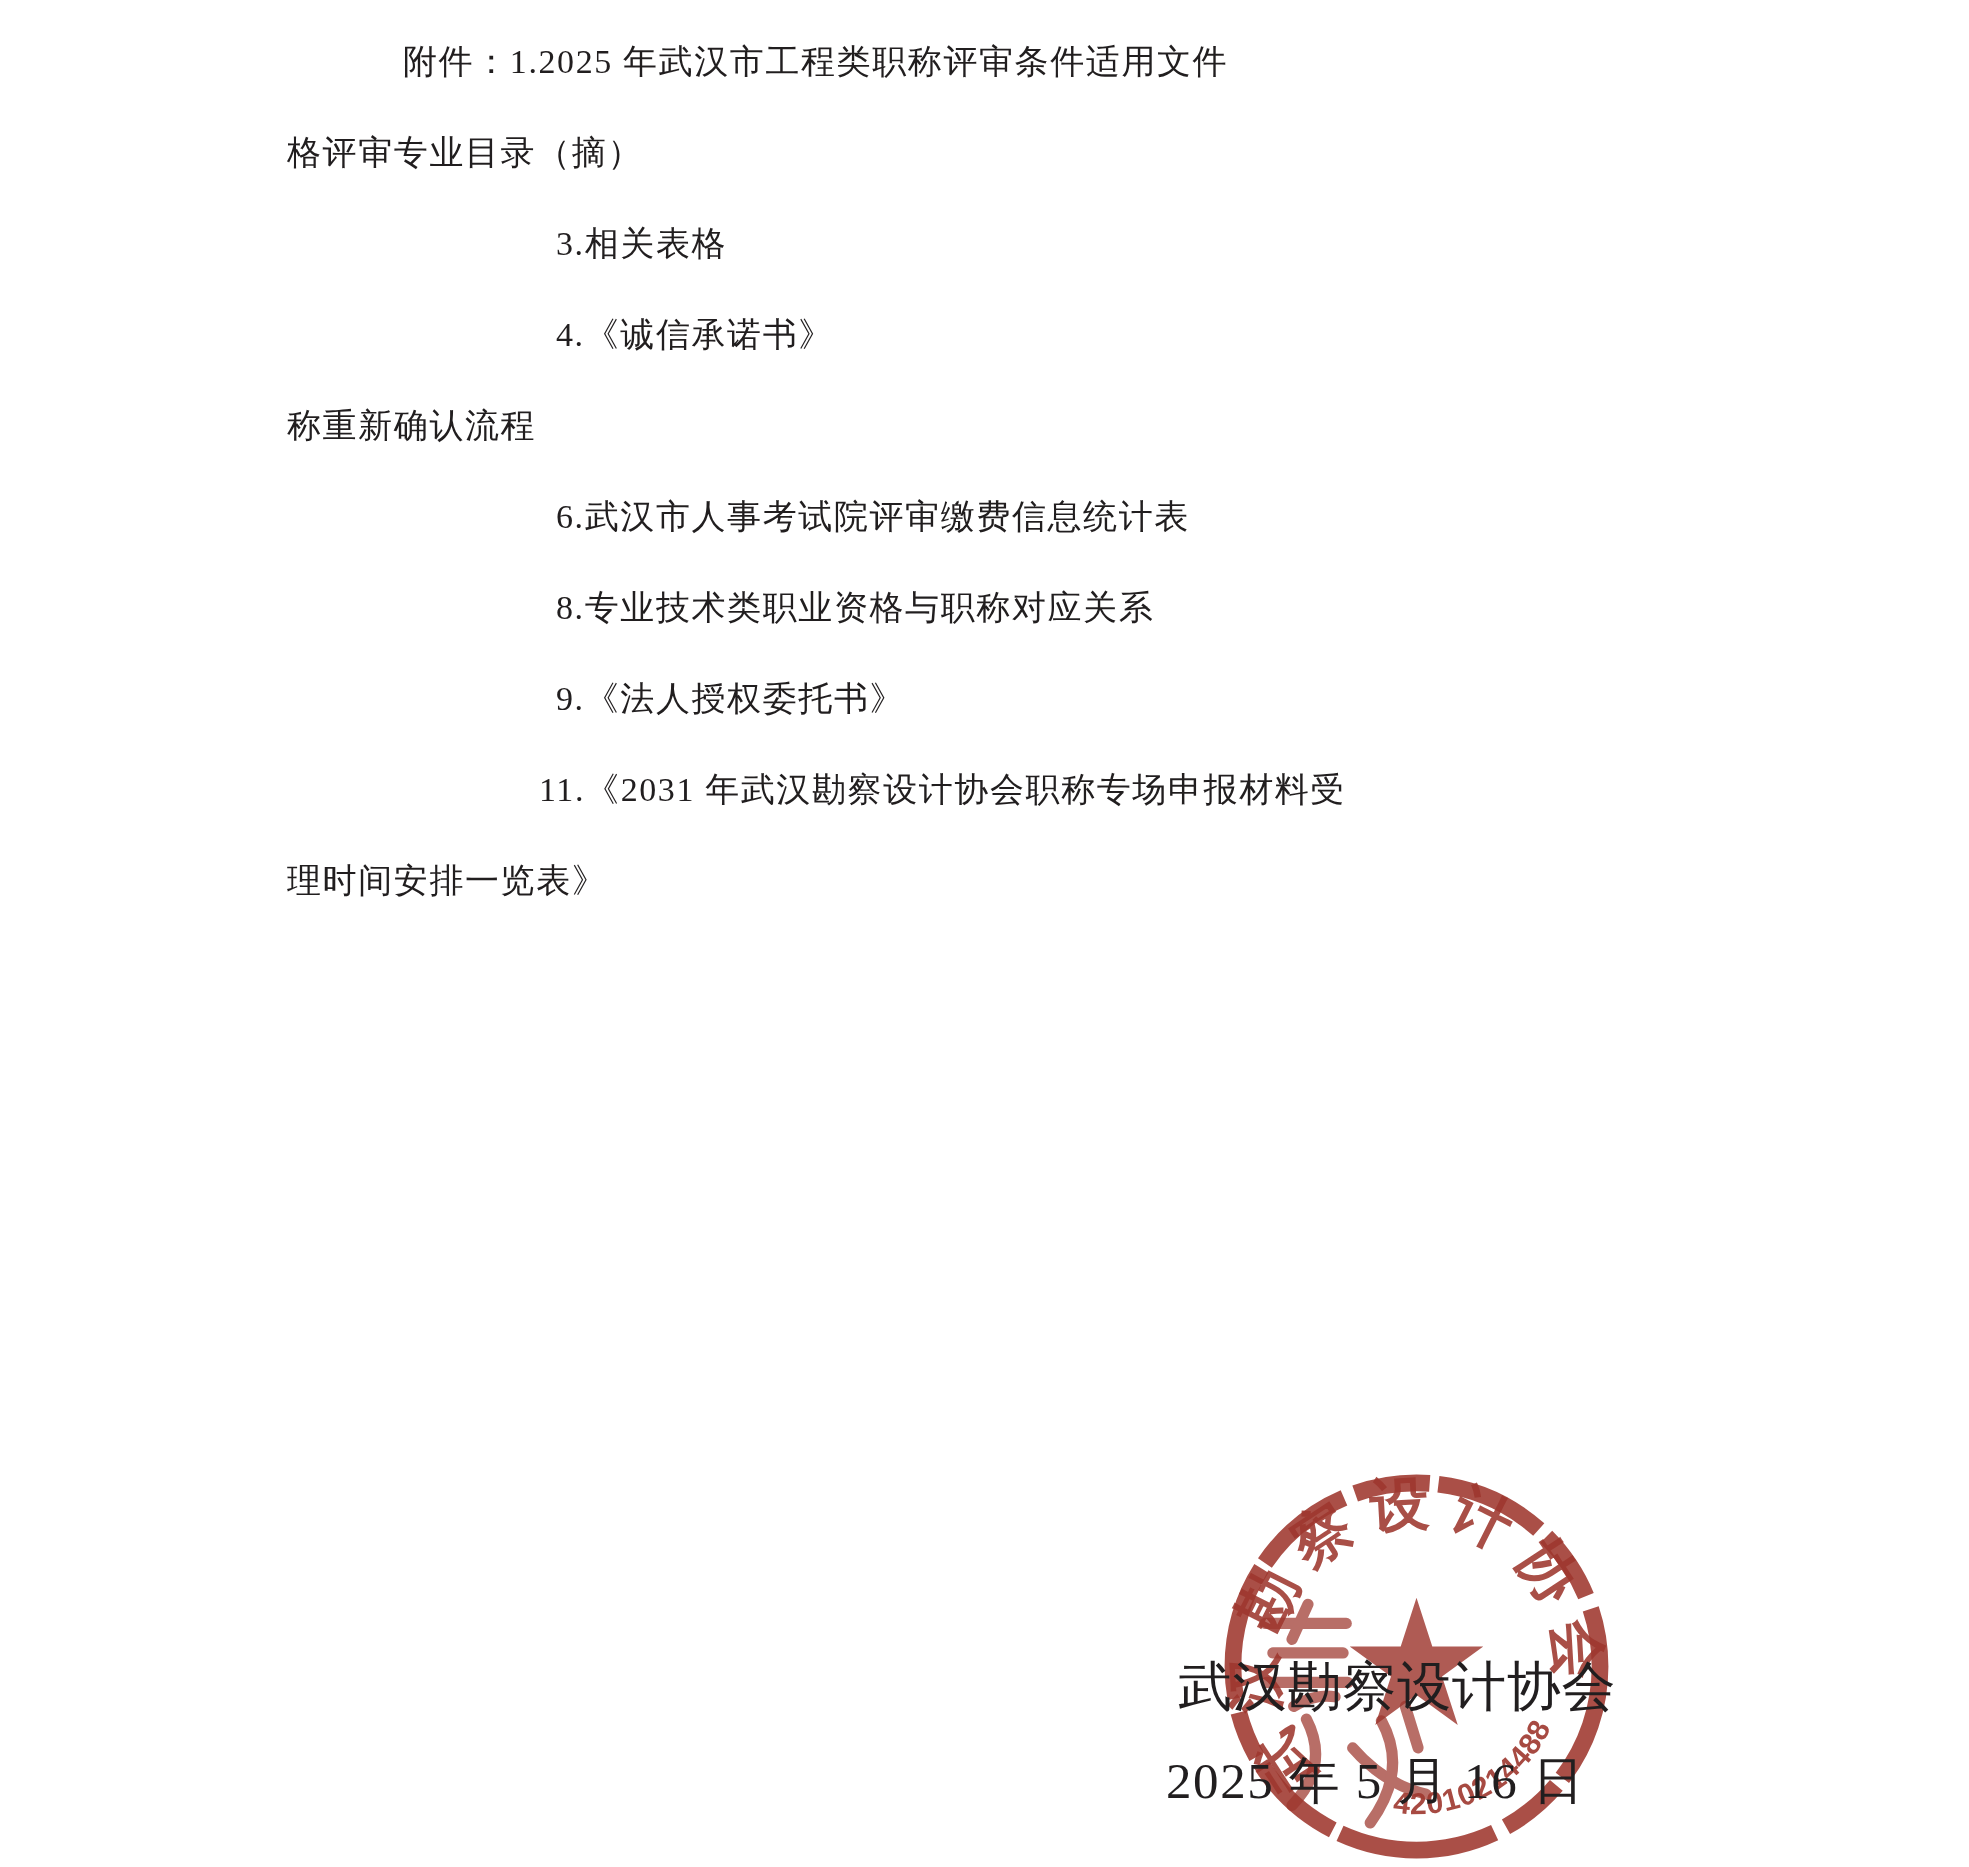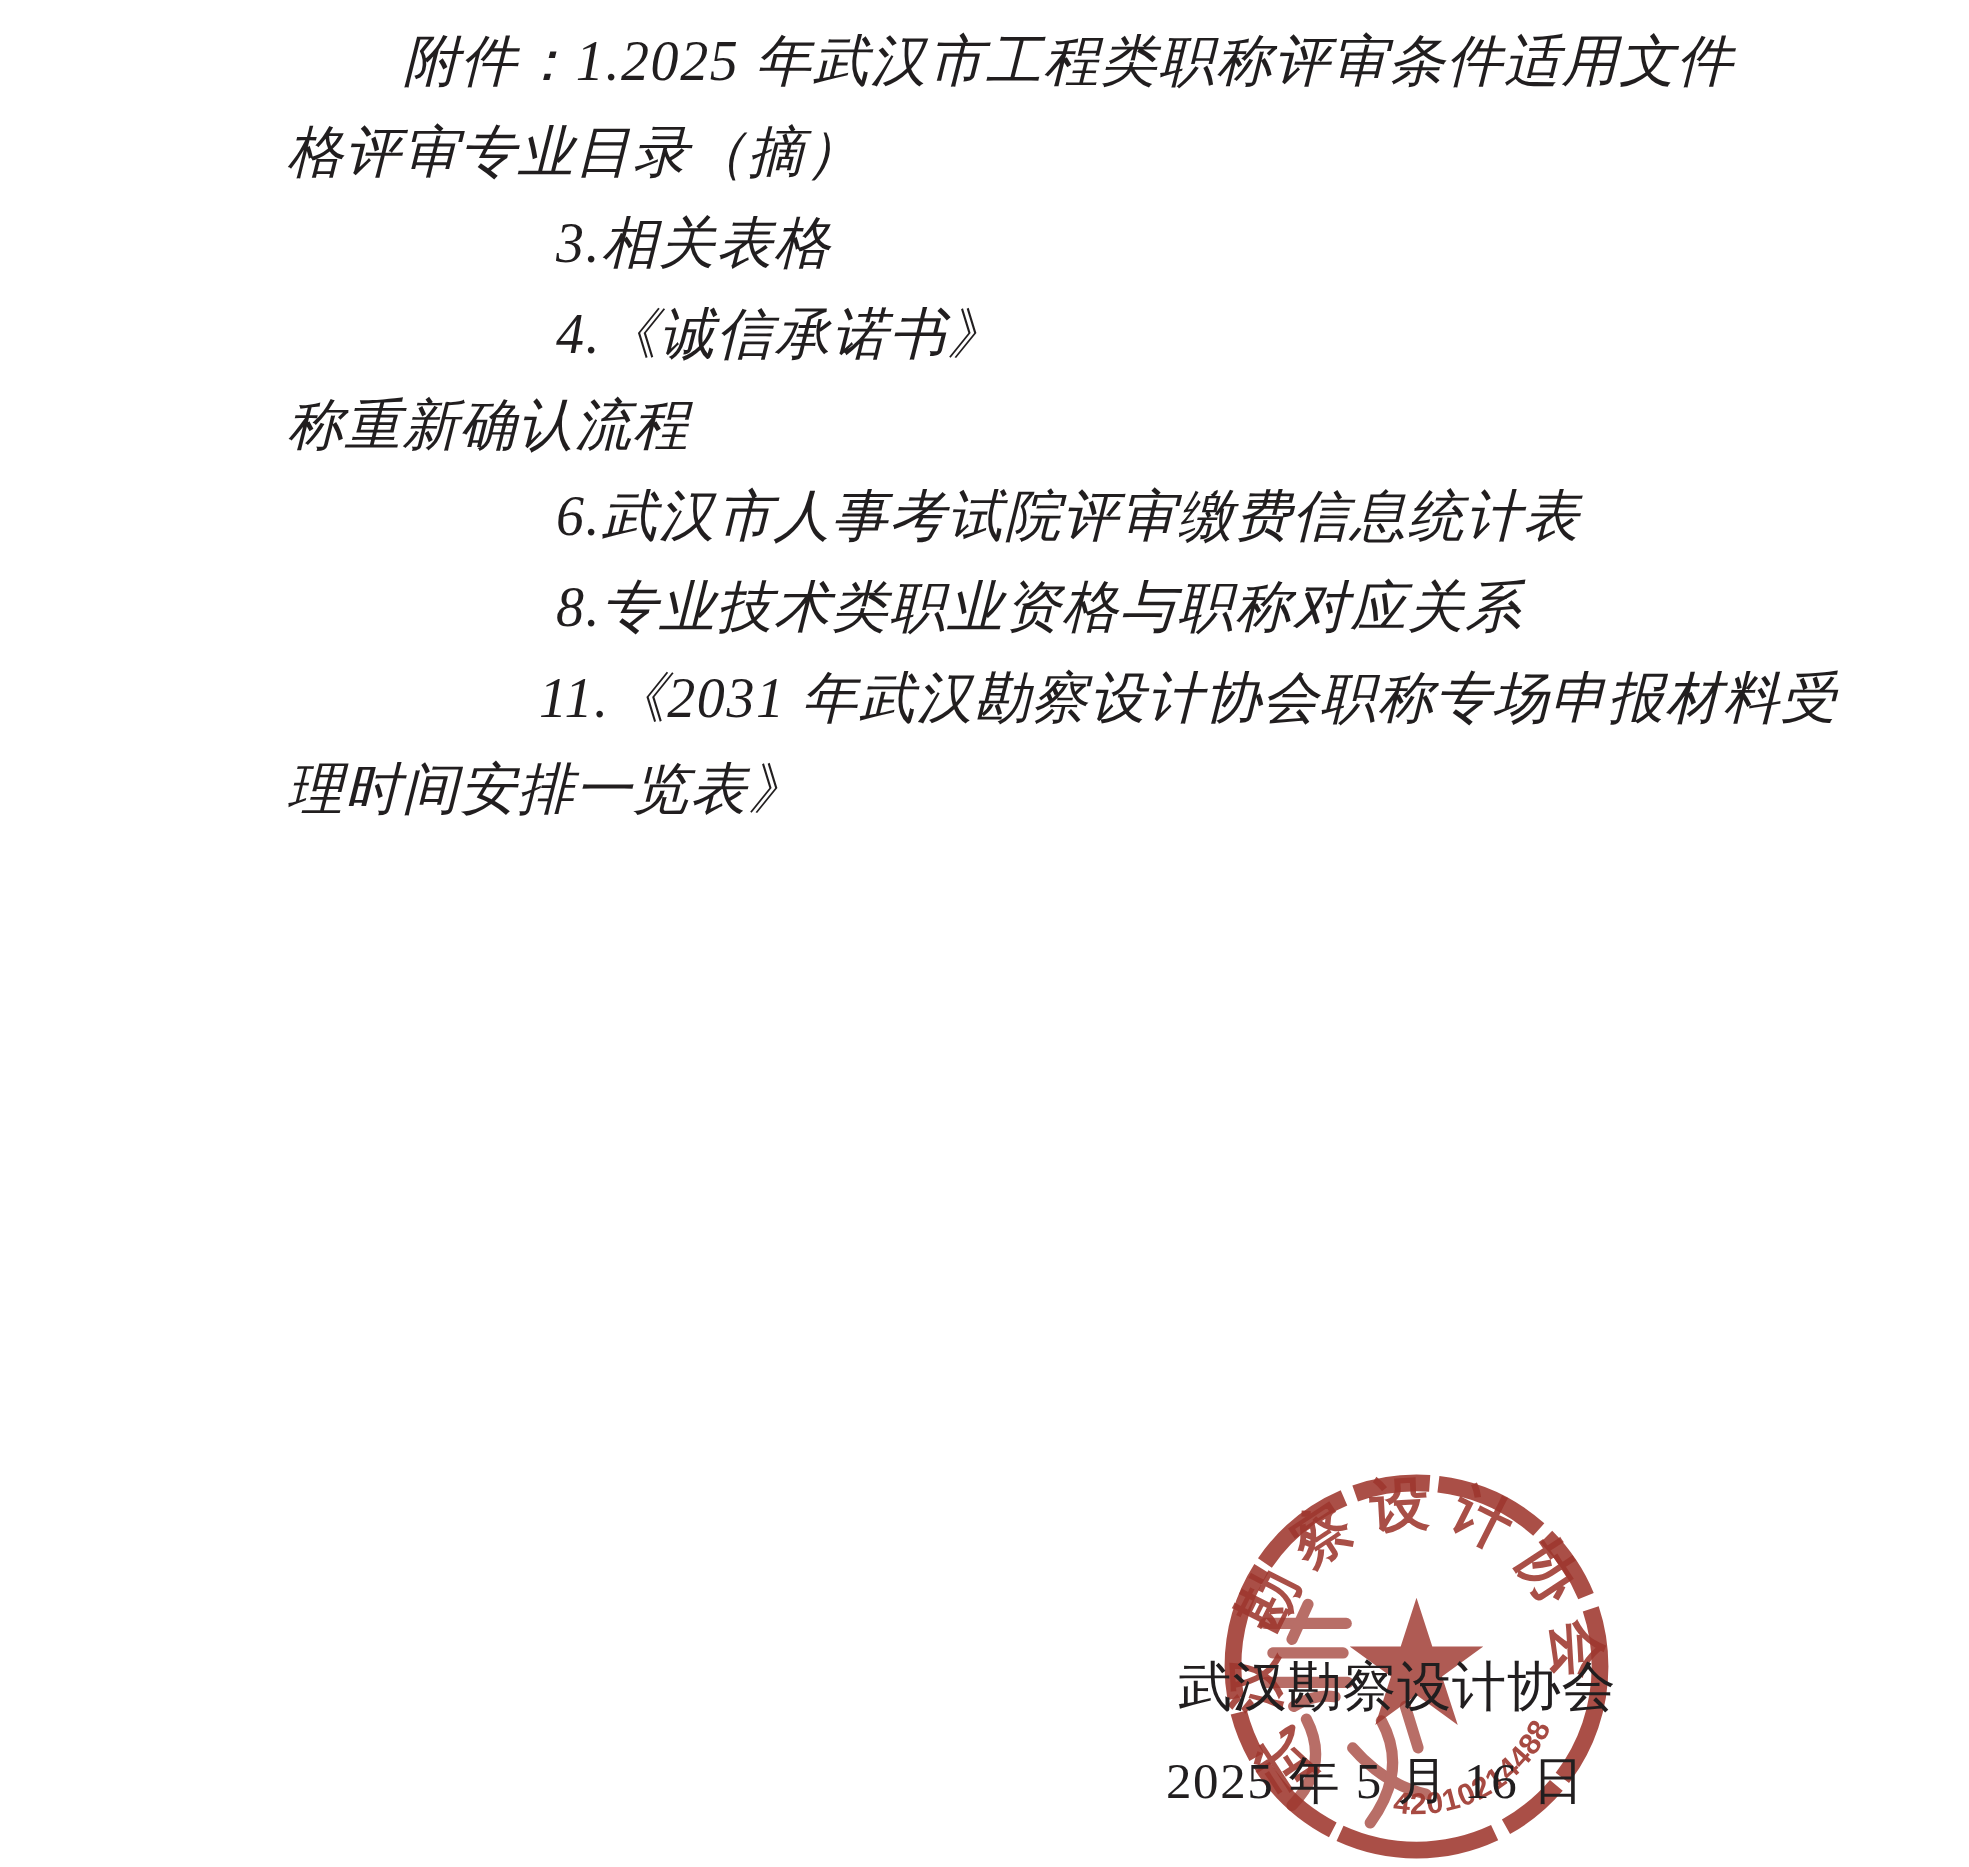--- a/index.html
+++ b/index.html
@@ -12,24 +12,23 @@
     color: #211e1f;
   }
   .doc-lines {
     position: absolute;
     top: 16px; left: 0;
     width: 1969px;
   }
   .doc-line {
     height: 91px;
     line-height: 91px;
-    font-size: 56px;
+    font-size: 34px;
     letter-spacing: 1.6px;
     white-space: pre;
-    font-style: italic;
   }
   .indent-label     { padding-left: 403px; }
   .indent-item      { padding-left: 556px; }
   .indent-item-wide { padding-left: 539px; }
   .indent-wrap      { padding-left: 287px; }
 
   .seal-wrap {
     position: absolute;
     left: 1217px; top: 1467px;
     width: 399px; height: 399px;
@@ -70,20 +69,21 @@
 <body>
 
 <div class="doc-lines" id="doc-lines">
     <div class="doc-line indent-label">附件：1.2025 年武汉市工程类职称评审条件适用文件</div>
     <div class="doc-line indent-wrap">格评审专业目录（摘）</div>
     <div class="doc-line indent-item">3.相关表格</div>
     <div class="doc-line indent-item">4.《诚信承诺书》</div>
     <div class="doc-line indent-wrap">称重新确认流程</div>
     <div class="doc-line indent-item">6.武汉市人事考试院评审缴费信息统计表</div>
     <div class="doc-line indent-item">8.专业技术类职业资格与职称对应关系</div>
+    <div class="doc-line indent-item">9.《法人授权委托书》</div>
     <div class="doc-line indent-item-wide">11.《2031 年武汉勘察设计协会职称专场申报材料受</div>
     <div class="doc-line indent-wrap">理时间安排一览表》</div>
   </div>
 
 <div class="seal-wrap">
   <svg viewBox="0 0 500 500" width="399" height="399">
     <defs>
       <path id="arcTop" d="M 135.6 386.4 A 178 178 0 1 1 425.3 280.9" fill="none"></path>
       <path id="arcBottom" d="M 217.9 432.2 A 185 185 0 0 0 417.7 328.2" fill="none"></path>
     </defs>

